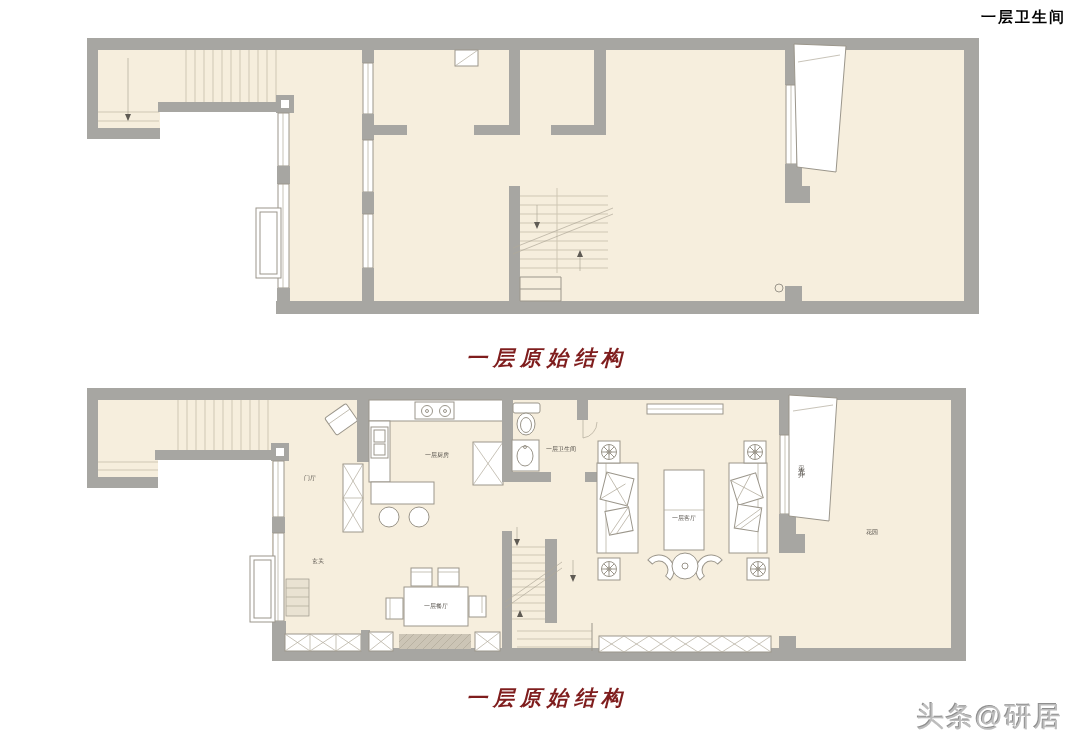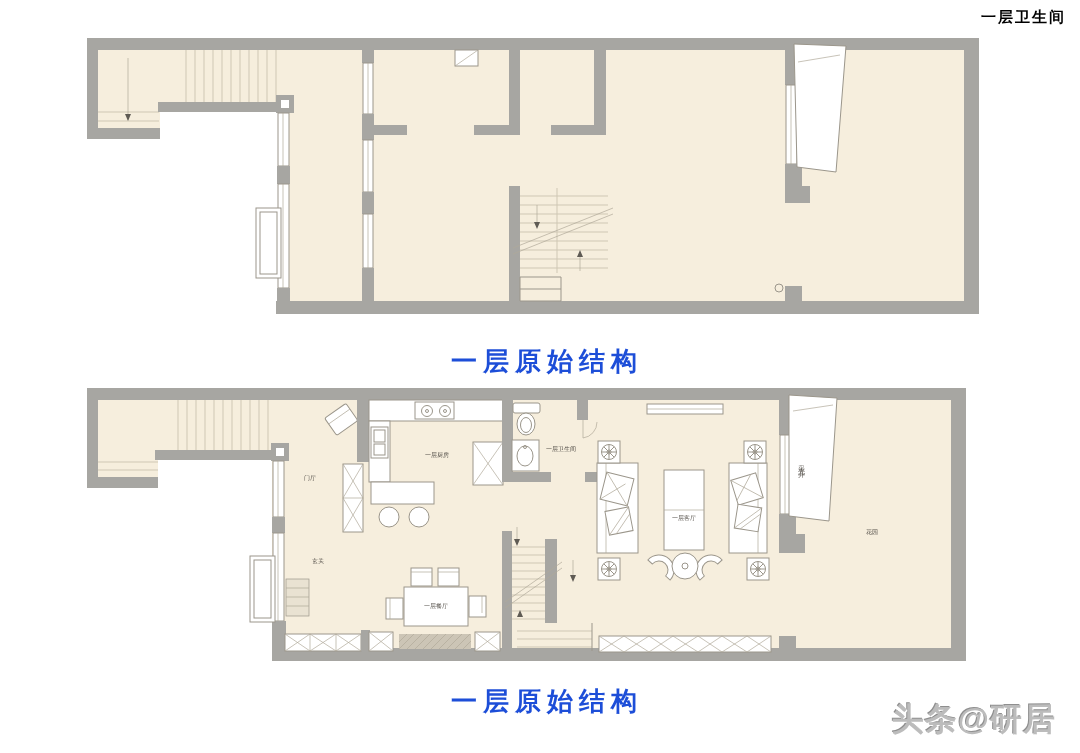--- a/index.html
+++ b/index.html
@@ -10,24 +10,24 @@
   .floor{fill:#f6eedd;stroke:none;}
   .tread{stroke:#cfc7b4;stroke-width:1;fill:none;}
   .ln{stroke:#9b968b;stroke-width:1;fill:none;}
   .lnw{stroke:#9b968b;stroke-width:1;fill:#ffffff;}
   .thin{stroke:#b0a99a;stroke-width:.7;fill:none;}
   .dark{fill:#5f5b54;stroke:none;}
   .label{position:absolute;transform:translate(-50%,-50%);font-size:6px;color:#55504a;
          white-space:nowrap;letter-spacing:0;}
   .label.vertical{writing-mode:vertical-rl;letter-spacing:3px;font-size:7px;}
   .plan-title{position:absolute;transform:translateX(-50%);font-family:"DejaVu Serif",serif;
-              font-weight:bold;font-size:26px;letter-spacing:6px;color:#1d4ed8;white-space:nowrap;}
+              font-weight:bold;font-size:21px;letter-spacing:6px;color:#7f1d1d;white-space:nowrap;font-style:italic;}
   .wm-top{position:absolute;right:14px;top:8px;font-weight:bold;font-size:15px;color:#000;
           letter-spacing:2px;white-space:nowrap;}
-  .wm-bottom{position:absolute;right:24px;top:698px;font-weight:bold;font-size:32px;color:#bcbcbc;
+  .wm-bottom{position:absolute;right:18px;top:698px;font-weight:normal;font-size:28px;color:#bcbcbc;
              letter-spacing:1px;white-space:nowrap;
              text-shadow:1px 1px 0 #ffffff,-1px -1px 0 #8f8f8f;}
 </style>
 </head>
 <body>
 
 <div class="canvas">
 
 <svg width="1080" height="753" viewBox="0 0 1080 753">
   <defs>

